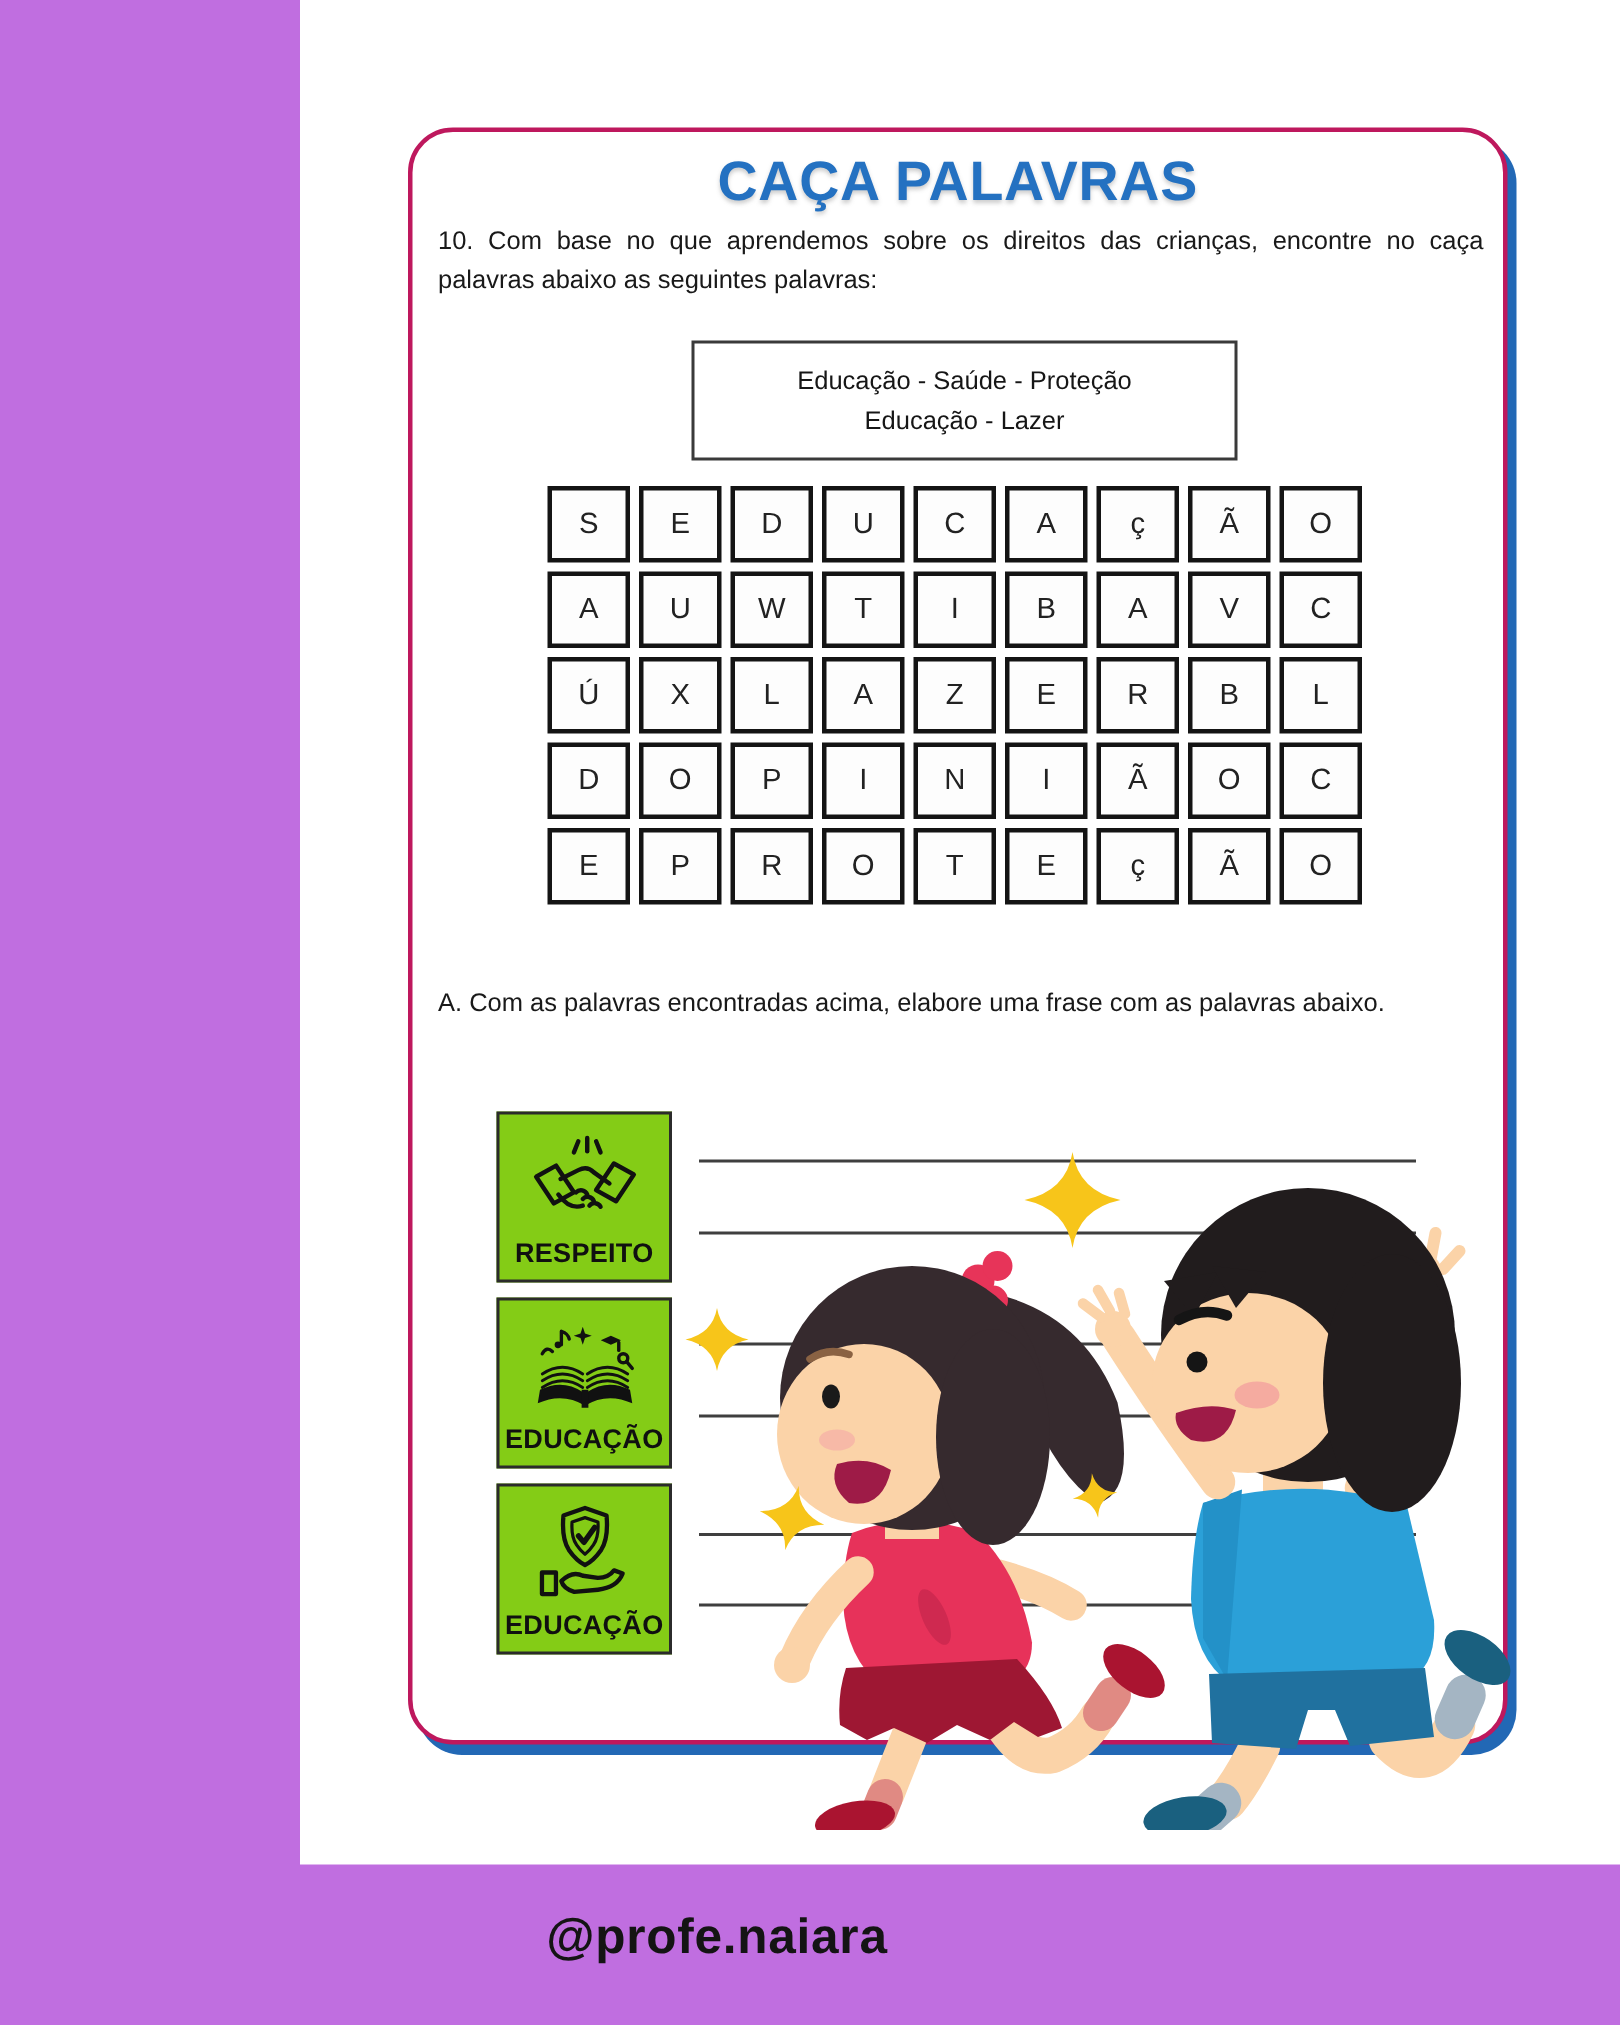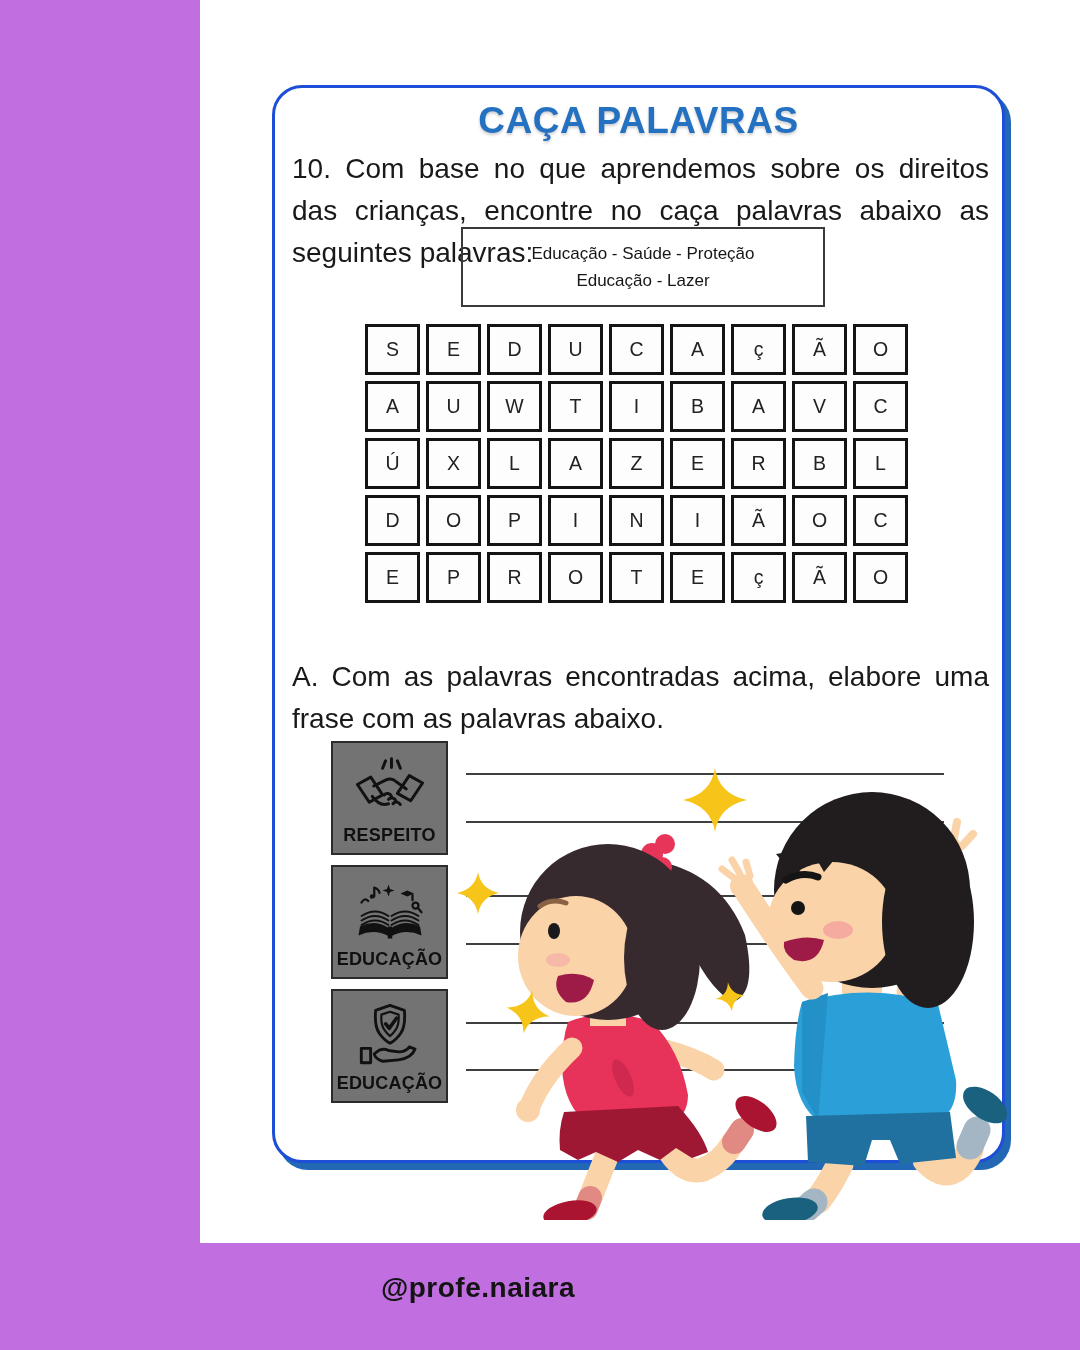--- a/index.html
+++ b/index.html
@@ -5,59 +5,59 @@
   html,body{margin:0;padding:0;}
   body{
     width:1080px;height:1350px;position:relative;overflow:hidden;
     background:#c06ee0;
     font-family:"Liberation Sans","DejaVu Sans",sans-serif;
     color:#1c1c1c;
   }
   .white-area{position:absolute;left:200px;top:0;width:880px;height:1243px;background:#ffffff;}
   .card{
     position:absolute;left:272px;top:85px;width:733px;height:1078px;
-    background:#ffffff;border:3px solid #1d4ed8;border-radius:30px;
+    background:#ffffff;border:3px solid #be185d;border-radius:30px;
     box-shadow:6px 7px 0 #2268b5;box-sizing:border-box;
   }
   .card-title{
     position:absolute;top:12px;left:0;width:100%;text-align:center;
     font-size:37px;font-weight:bold;color:#2471c1;letter-spacing:.5px;
     text-shadow:0 2px 3px rgba(110,110,110,.35);
   }
-  .para{position:absolute;left:17px;width:697px;font-size:28px;line-height:1.5;
+  .para{position:absolute;left:17px;width:697px;font-size:17px;line-height:1.5;
     text-align:justify;color:#191919;}
   .intro{top:60px;}
   .task-a{top:568px;}
   .word-box{
     position:absolute;left:186px;top:139px;width:360px;height:76px;
     border:2px solid #3a3a3a;display:flex;flex-direction:column;
     align-items:center;justify-content:center;font-size:17px;line-height:1.6;color:#161616;
   }
   .ws-grid{
     position:absolute;left:90px;top:236px;
     display:grid;grid-template-columns:repeat(9,55px);grid-auto-rows:51px;gap:6px;
   }
   .cell{
     border:3px solid #141414;background:#fdfdfd;box-sizing:border-box;
     display:flex;align-items:center;justify-content:center;
     font-size:19.5px;color:#222;
   }
   .icon-box{
     position:absolute;left:56px;width:117px;height:114px;border:2px solid #2b2b2b;
-    background:#737373;box-sizing:border-box;display:flex;flex-direction:column;align-items:center;
+    background:#84cc16;box-sizing:border-box;display:flex;flex-direction:column;align-items:center;
   }
   .icon-box .art{flex:1;display:flex;align-items:center;justify-content:center;padding-top:4px;}
   .icon-box .lbl{font-size:18px;font-weight:bold;color:#101010;margin-bottom:7px;letter-spacing:.2px;}
   .ib1{top:653px;}.ib2{top:777px;}.ib3{top:901px;}
   .ans-line{position:absolute;left:191px;width:478px;height:0;border-top:2px solid #3f3f3f;}
   .l1{top:685px;}.l2{top:733px;}.l3{top:807px;}.l4{top:855px;}.l5{top:934px;}.l6{top:981px;}
   .kids-svg{position:absolute;left:440px;top:750px;z-index:5;}
   .handle{
     position:absolute;left:0;top:1272px;width:956px;text-align:center;
-    font-size:28px;font-weight:bold;color:#141414;letter-spacing:.5px;
+    font-size:33px;font-weight:bold;color:#141414;letter-spacing:.5px;
   }
 </style>
 </head>
 <body>
 
 <div class="white-area"></div>
 <div class="left-strip" style="position:absolute;left:0;top:0;width:200px;height:1350px;background:#c06ee0;"></div>
 
 <div class="card">
 

